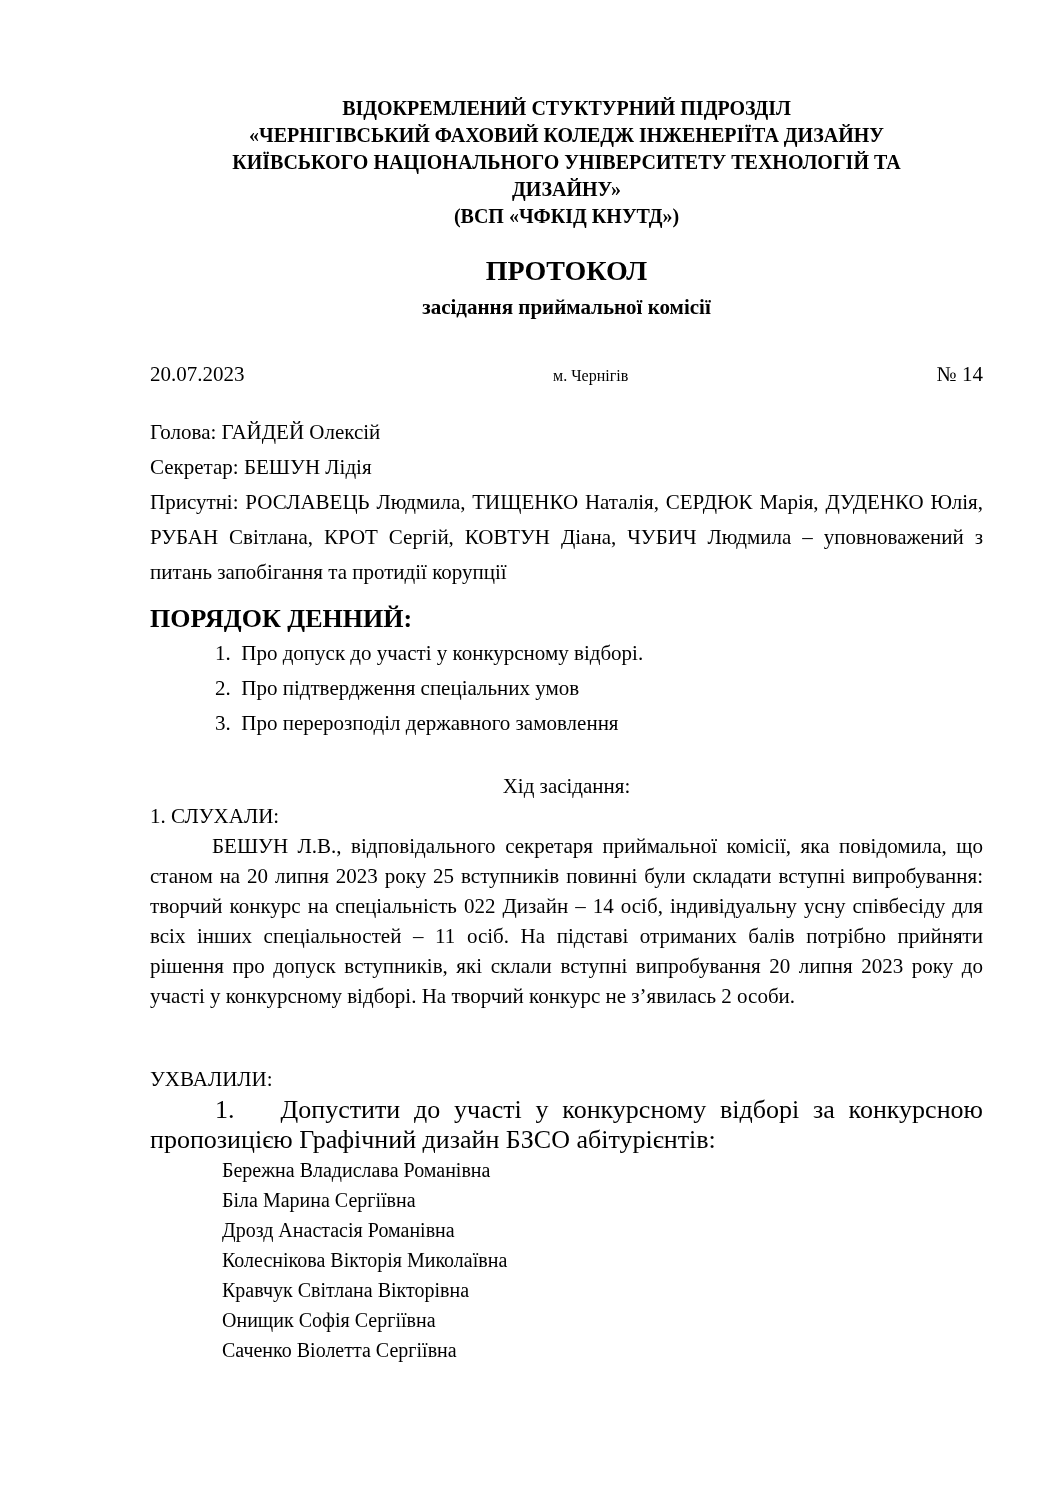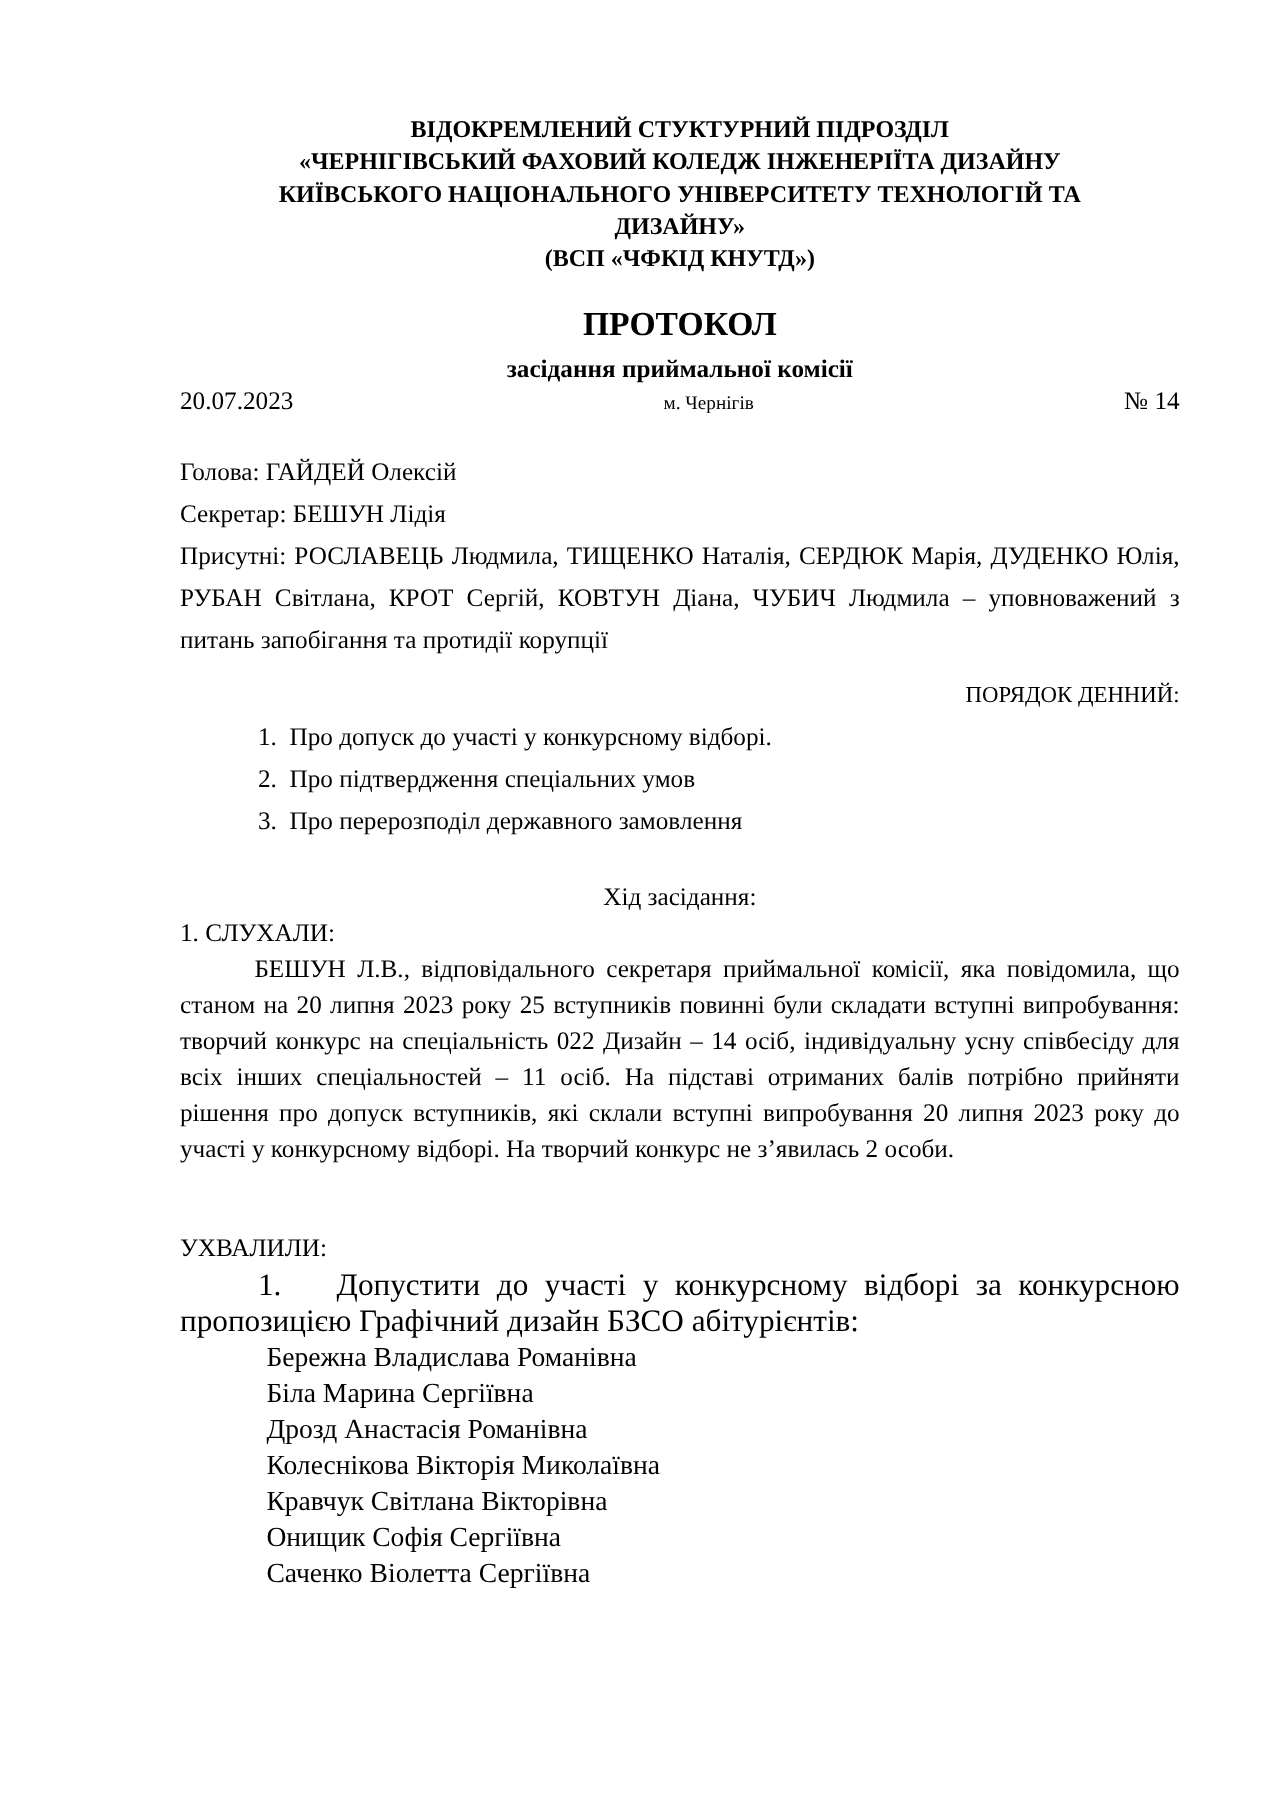--- a/index.html
+++ b/index.html
@@ -41,20 +41,21 @@
   .doc-subtitle {
     text-align: center;
     font-weight: bold;
     font-size: 21px;
     line-height: 28px;
     margin-top: 8px;
   }
 
   
   .meta-row {
+    margin-top: 40px;
     display: flex;
     justify-content: space-between;
     align-items: baseline;
     font-size: 21px;
     line-height: 26px;
     text-align: right;
   }
   .meta-place {
     font-size: 16px;
   }
@@ -66,23 +67,23 @@
     line-height: 35px;
   }
   .present-paragraph {
     margin: 0;
     text-align: justify;
   }
 
   
   .agenda-title {
     margin-top: 11px;
-    text-align: right;
-    font-weight: normal;
-    font-size: 19px;
+    text-align: left;
+    font-weight: bold;
+    font-size: 26px;
     line-height: 35px;
   }
   .agenda-list {
     counter-reset: ag;
     margin-left: 65px;
   }
   .agenda-item {
     counter-increment: ag;
     font-size: 21px;
     line-height: 35px;
@@ -122,21 +123,21 @@
     text-indent: 65px;
   }
   .tab-gap {
     display: inline-block;
     width: 46px;
   }
   .admitted-list {
     margin-left: 72px;
   }
   .admitted-name {
-    font-size: 23px;
+    font-size: 20px;
     line-height: 30px;
   }
 </style>
 </head>
 <body>
 
 <div class="page">
 
   <div class="org-header">
       <div class="org-header-line">ВІДОКРЕМЛЕНИЙ СТУКТУРНИЙ ПІДРОЗДІЛ</div>

